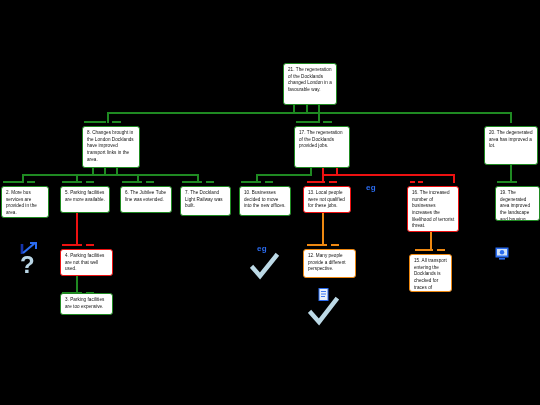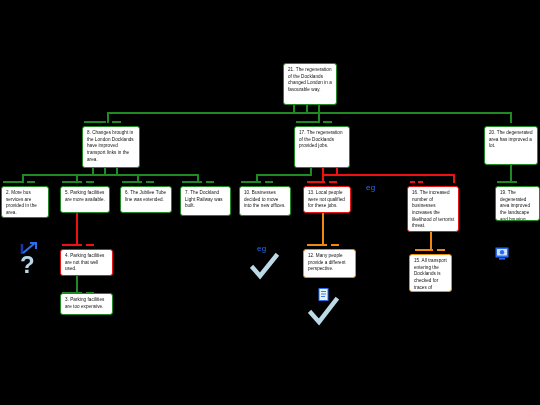--- a/index.html
+++ b/index.html
@@ -51,21 +51,21 @@
   .ln.red    { background: #ee1111; }
   .ln.orange { background: #ee8811; }
   .h { height: 1.5px; }
   .v { width: 1.5px; }
 
   
   .eg {
     position: absolute;
     color: #2b6cf0;
     font-size: 8px;
-    font-weight: normal;
+    font-weight: bold;
     letter-spacing: 0.4px;
   }
   .icon-wrap {
     position: absolute;
   }
 </style>
 </head>
 <body>
 
 <div id="canvas">

